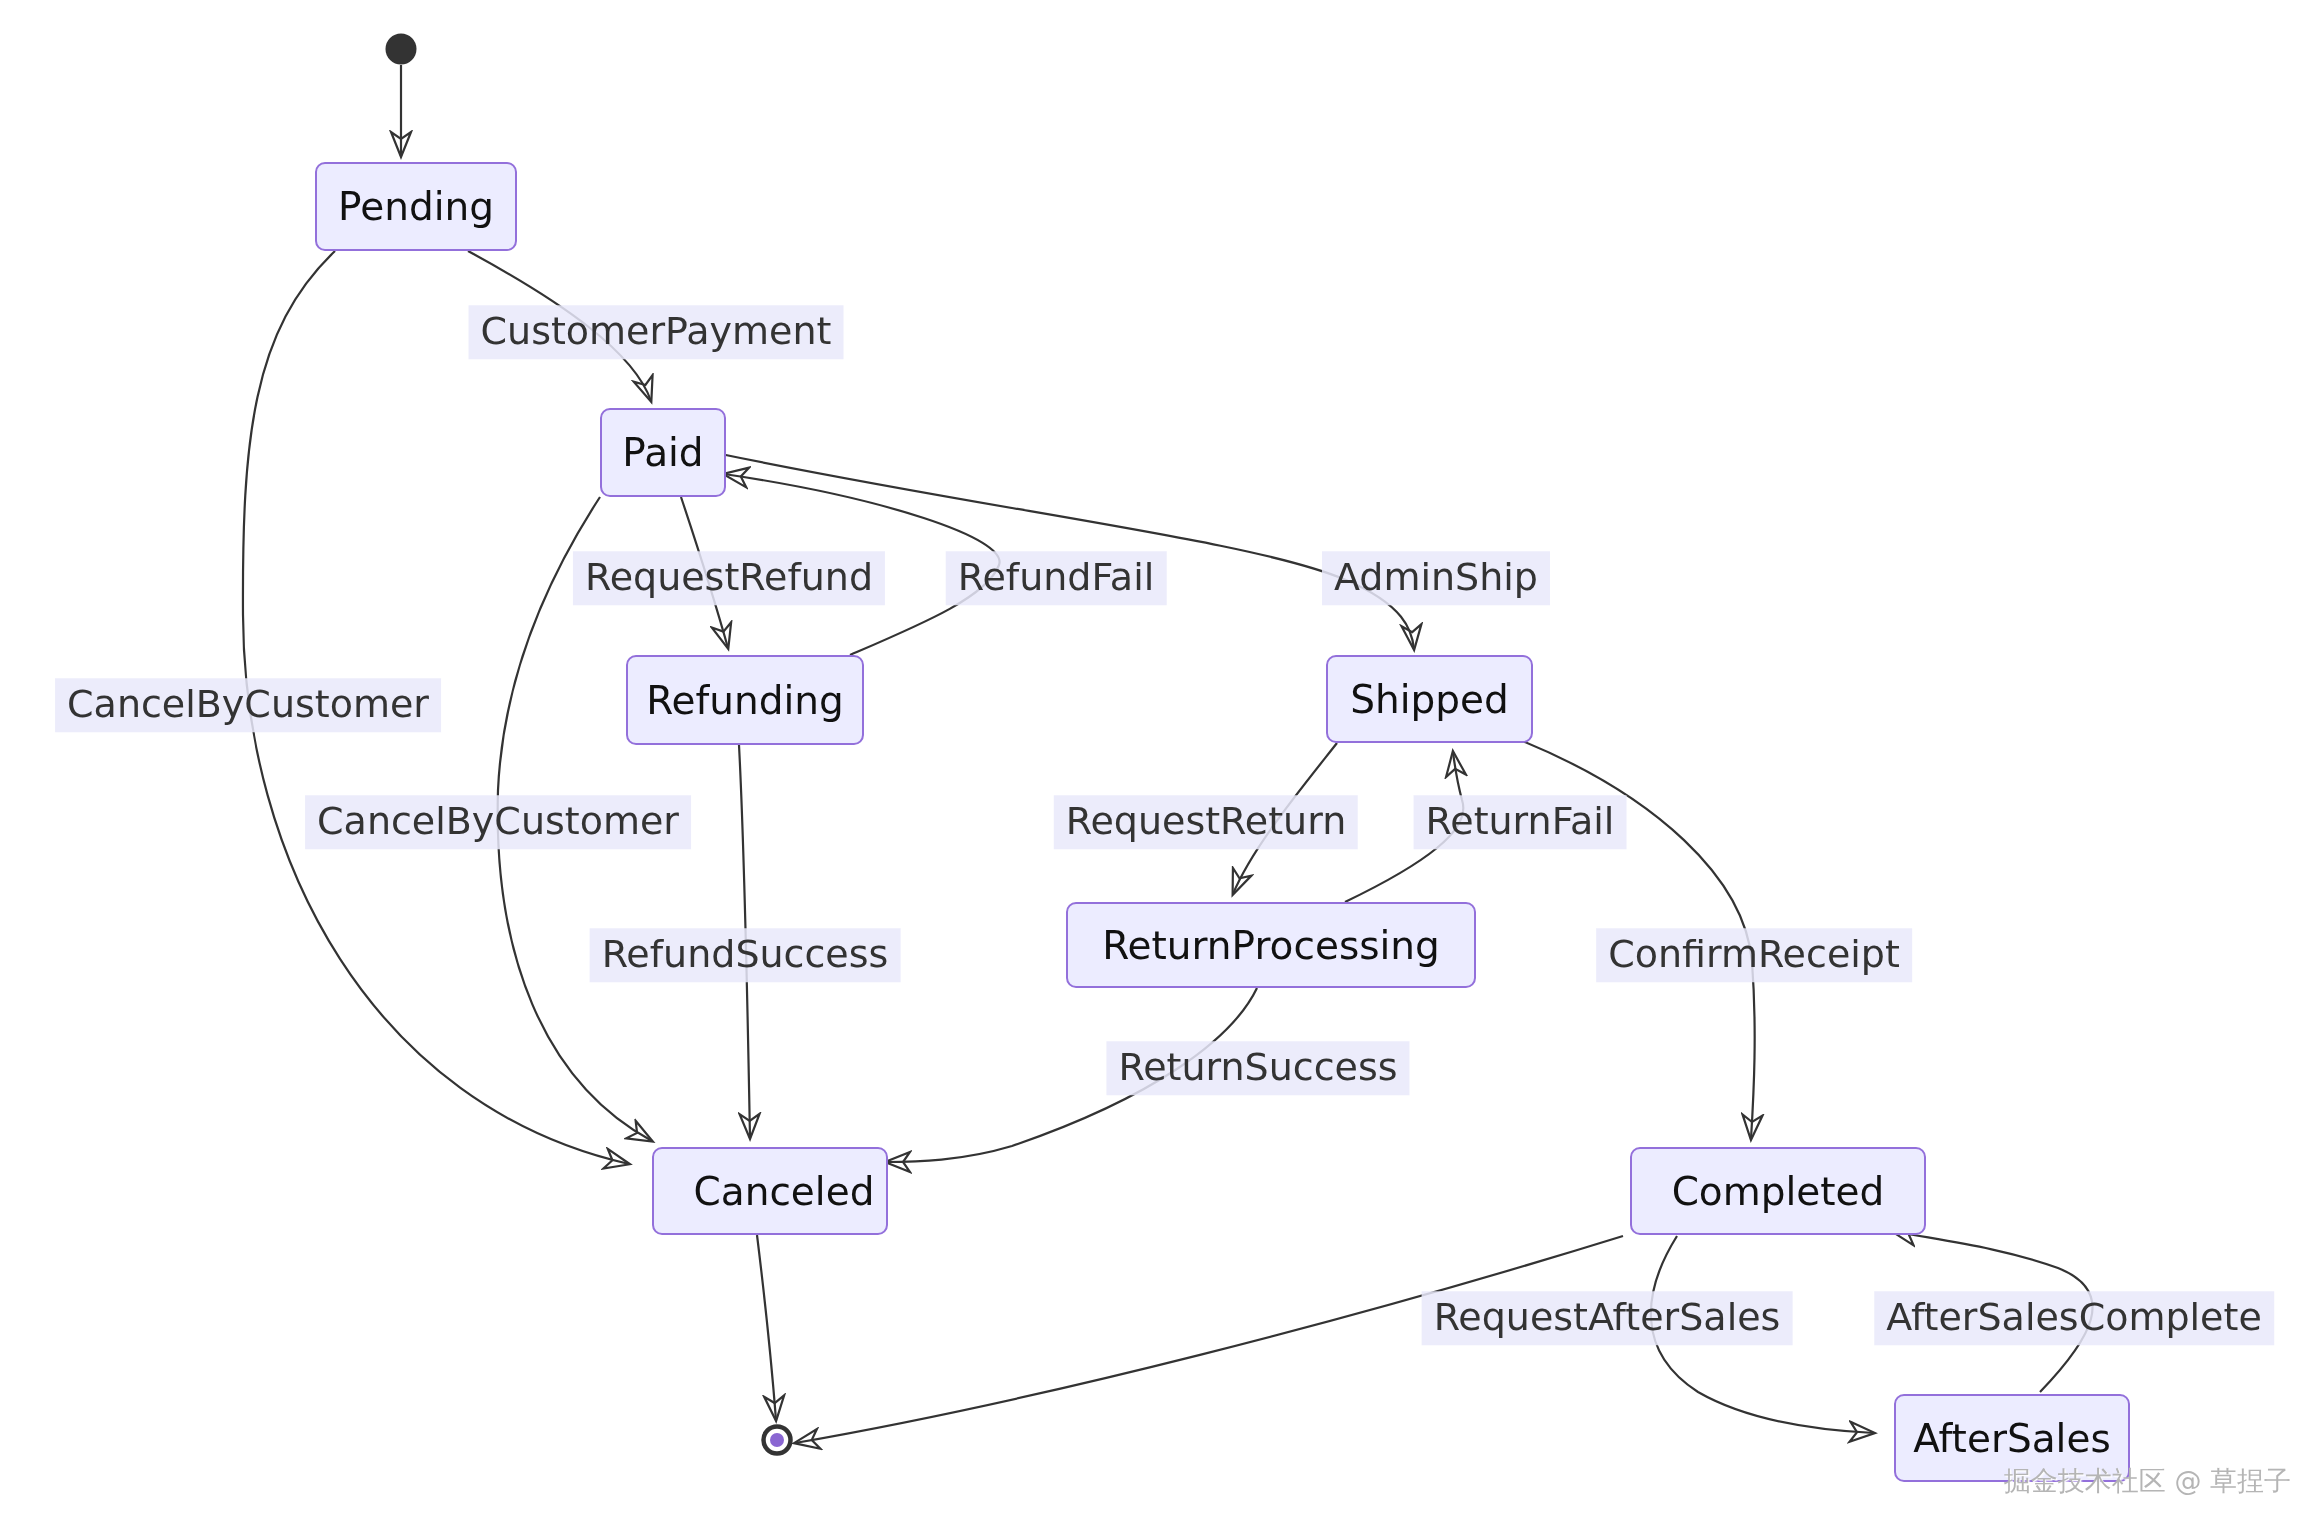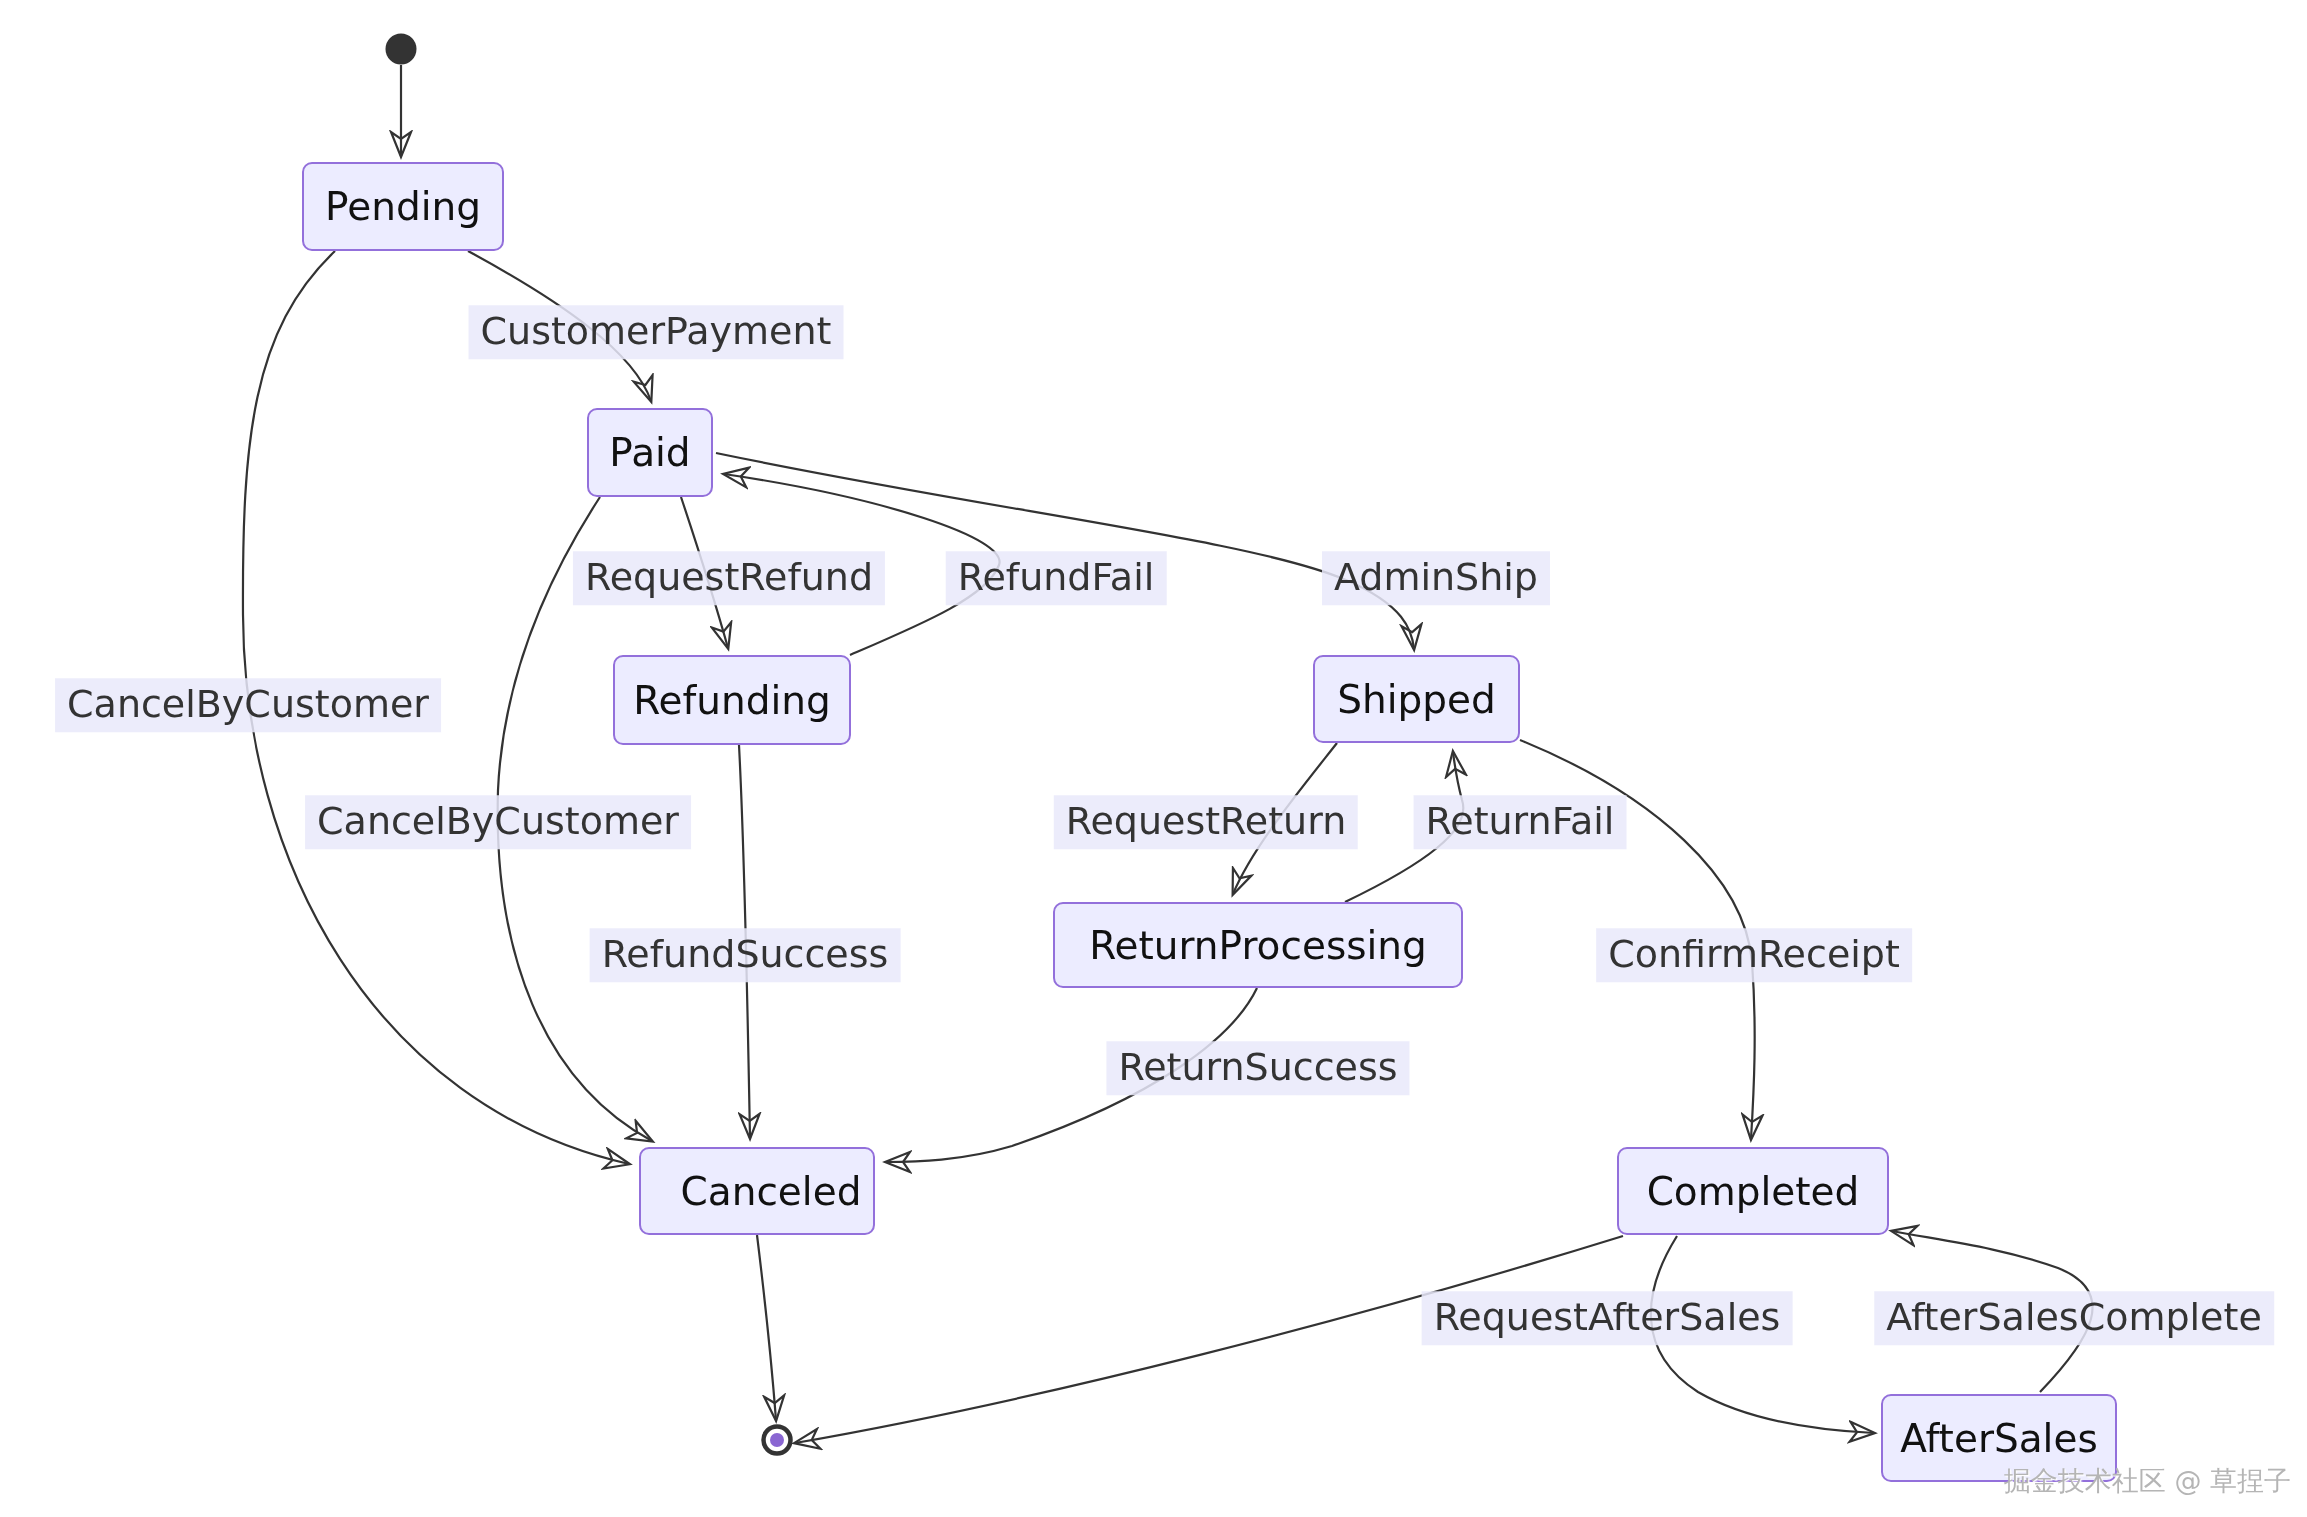--- a/index.html
+++ b/index.html
@@ -15,20 +15,21 @@
   .state{
     position:absolute;
     display:flex;align-items:center;justify-content:center;
     background:#ECECFF;
     border:2px solid #9370DB;
     border-radius:10px;
     color:#111111;
     font-size:39px;
     white-space:nowrap;
     box-sizing:border-box;
+    margin-left:13px;
   }
   .elabel{
     position:absolute;
     transform:translate(-50%,-50%);
     background:rgba(233,233,250,0.85);
     color:#333333;
     font-size:38px;
     padding:3px 12px;
     white-space:nowrap;
     line-height:1.25;
@@ -87,21 +88,21 @@
   </div>
   <div class="state" style="left:1313px;top:655px;width:207px;height:88px;">
     <span>Shipped</span>
   </div>
   <div class="state" style="left:1053px;top:902px;width:410px;height:86px;">
     <span>ReturnProcessing</span>
   </div>
   <div class="state" style="left:639px;top:1147px;width:236px;height:88px;padding-left:28px;">
     <span>Canceled</span>
   </div>
-  <div class="state" style="left:1617px;top:1147px;width:272px;height:88px;">
+  <div class="state" style="left:1617px;top:1147px;width:296px;height:88px;">
     <span>Completed</span>
   </div>
   <div class="state" style="left:1881px;top:1394px;width:236px;height:88px;">
     <span>AfterSales</span>
   </div>
 
   <div class="elabel" style="left:656px;top:332px;">CustomerPayment</div>
   <div class="elabel" style="left:248px;top:705px;">CancelByCustomer</div>
   <div class="elabel" style="left:729px;top:578px;">RequestRefund</div>
   <div class="elabel" style="left:1056px;top:578px;">RefundFail</div>

